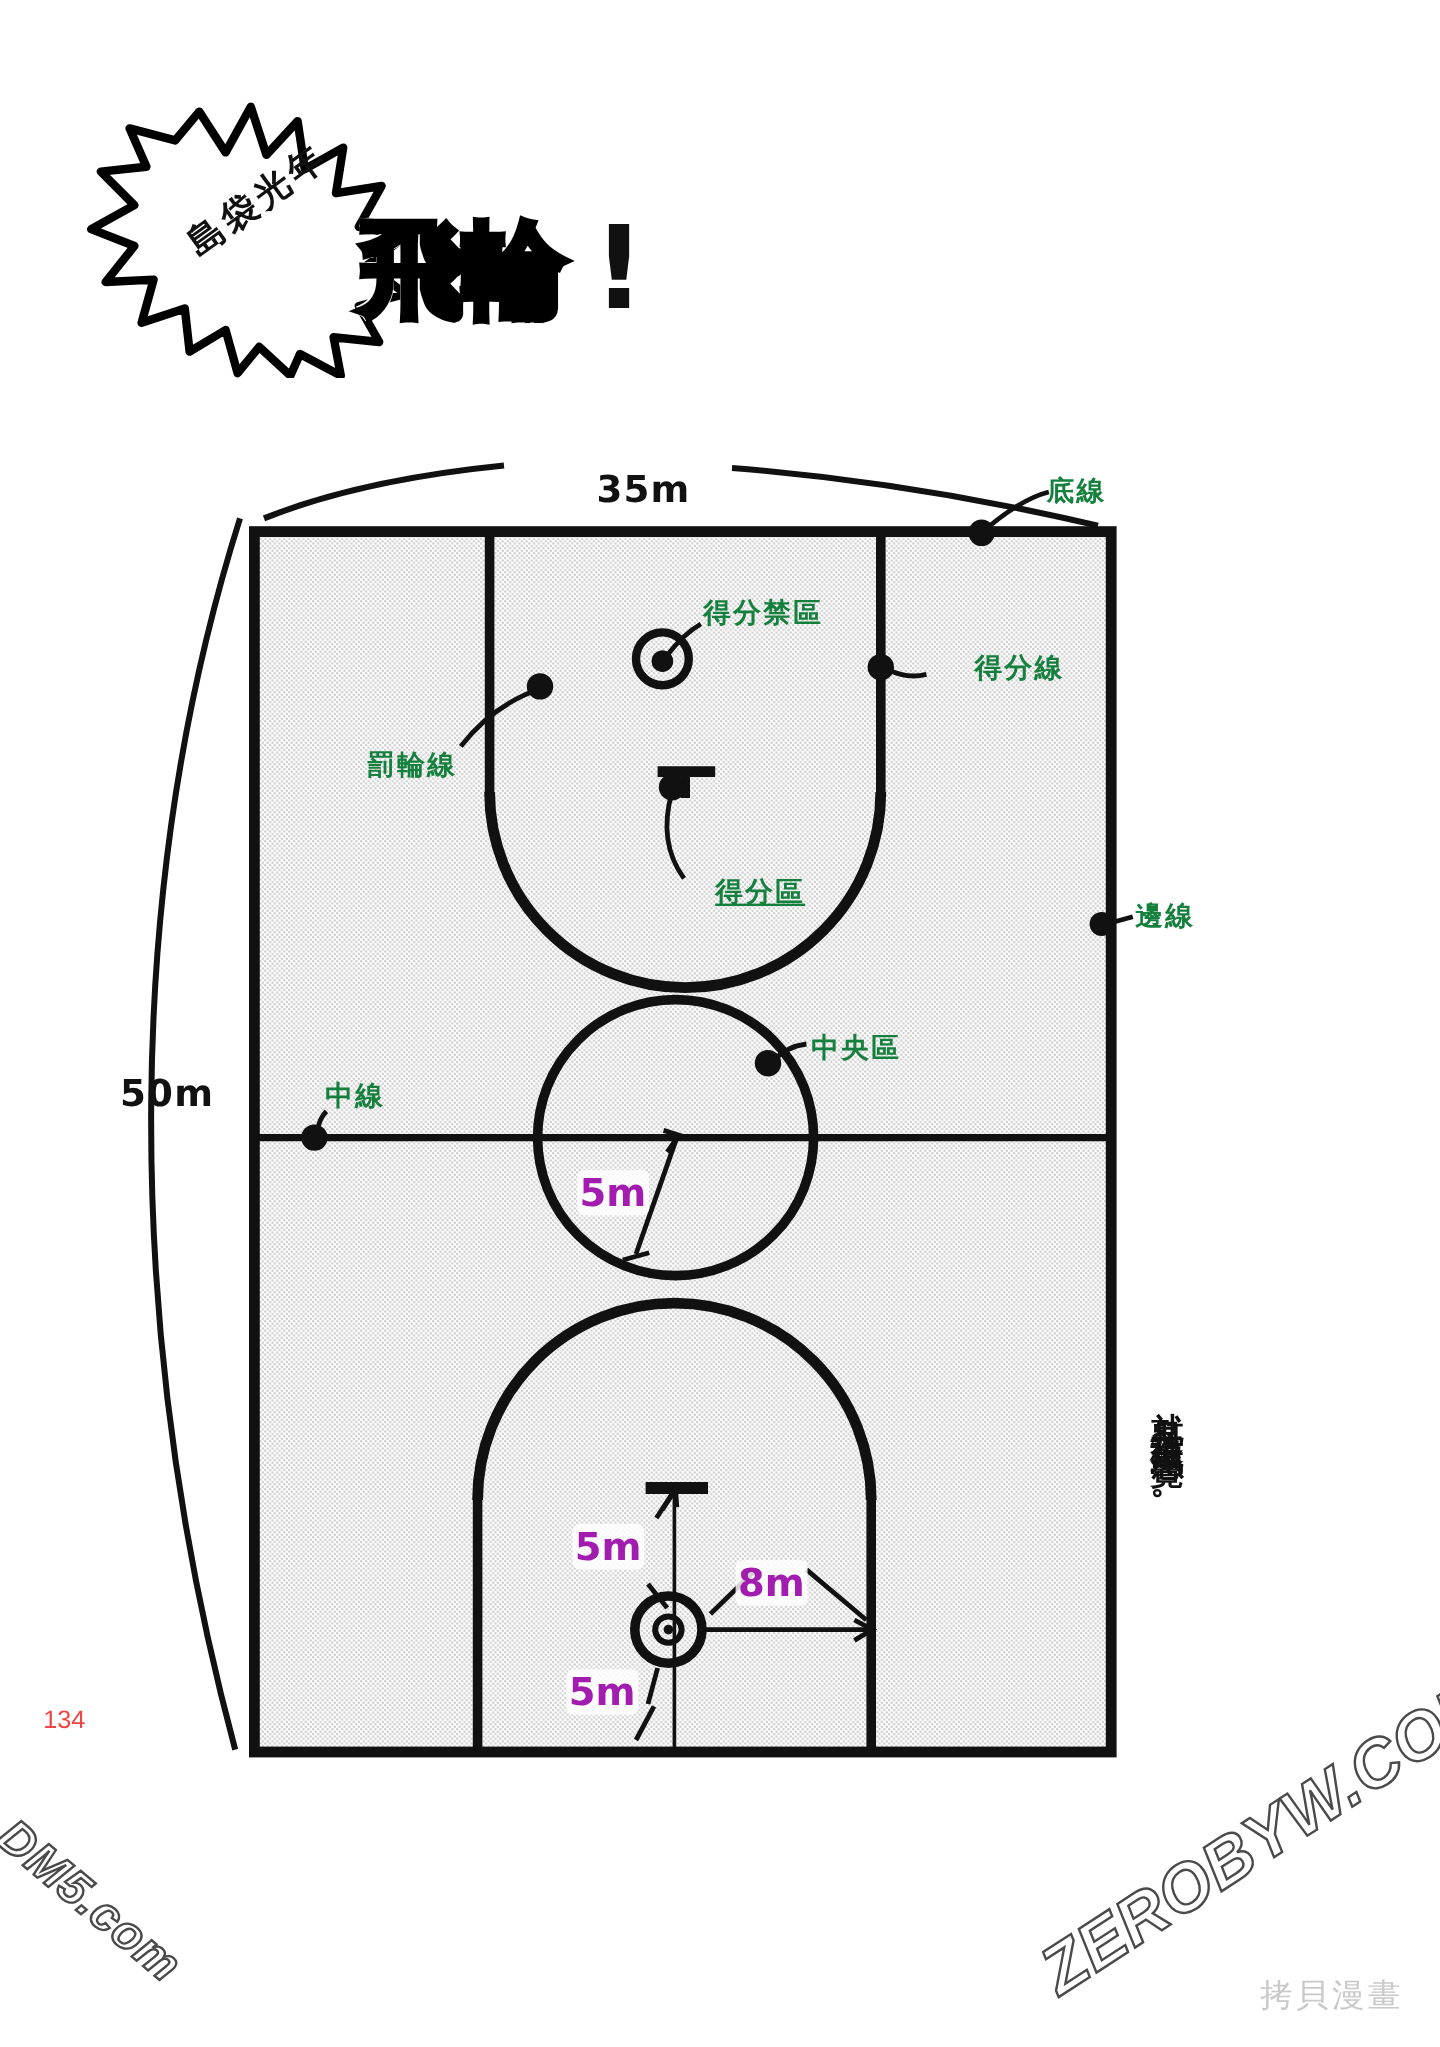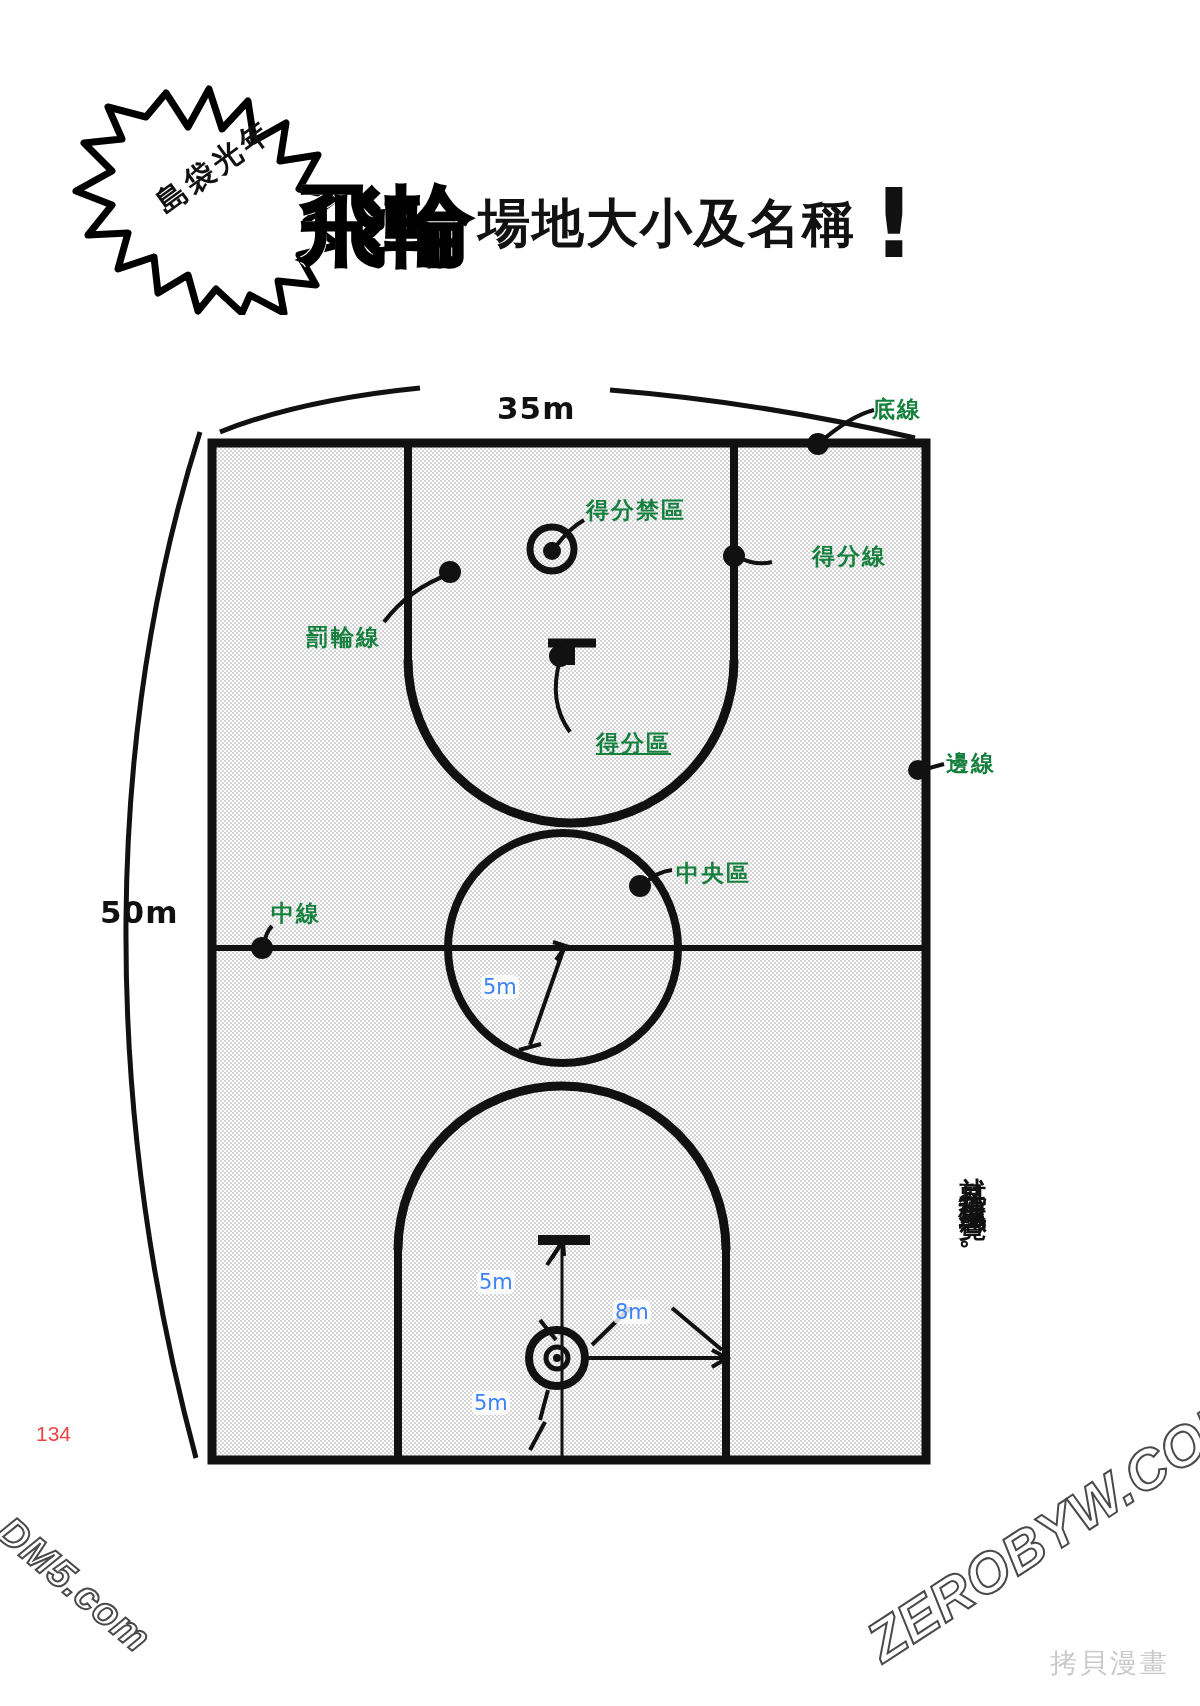--- a/index.html
+++ b/index.html
@@ -48,21 +48,21 @@
   }
   #main-title-row {
     position: absolute;
     left: 300px; top: 186px;
     display: flex;
     align-items: flex-end;
     white-space: nowrap;
   }
   #title-emph {
     font-size: 86px;
-    font-weight: normal;
+    font-weight: bold;
     letter-spacing: 0px;
     line-height: 0.92;
     -webkit-text-stroke: 6px #000;
     color: #000;
     text-shadow:
        3px 3px 0 #fff, -3px 3px 0 #fff, 3px -3px 0 #fff, -3px -3px 0 #fff,
        0 0 0 #000;
     position: relative;
     padding-right: 6px;
   }
@@ -100,24 +100,24 @@
   .dim {
     position: absolute;
     font-size: 31px;
     font-weight: bold;
     letter-spacing: 1px;
     white-space: nowrap;
     color: #111;
   }
   .dim-small {
     position: absolute;
-    font-size: 21px;
-    font-weight: normal;
-    white-space: nowrap;
-    color: #3b82f6;
+    font-size: 32px;
+    font-weight: bold;
+    white-space: nowrap;
+    color: #a21caf;
     background: rgba(255,255,255,0.82);
     padding: 0 2px;
     border-radius: 6px;
   }
   #vertical-note {
     position: absolute;
     left: 958px; top: 1155px;
     writing-mode: vertical-rl;
     text-orientation: upright;
     font-size: 28px;
@@ -184,21 +184,20 @@
 
   <svg id="starburst-svg" width="300" height="230" viewBox="0 0 300 230">
     <polygon points="96,8 118,42 139,4 152,44 178,16 184,56 216,38 210,76 248,70 229,104 268,112 236,136 268,160 229,170 246,200 208,196 214,228 180,210 172,228 146,204 128,226 118,190 88,208 84,172 48,184 58,148 18,150 42,120 6,106 42,86 14,58 52,54 38,22 76,32" fill="#ffffff" stroke="#000000" stroke-width="7" stroke-linejoin="round"></polygon>
   </svg>
 
   <div class="burst-text">島袋光年</div>
 
 
   <div id="main-title-row">
     <span id="title-emph">飛輪</span>
-    <span id="title-rest">場地大小及名稱</span>
     <span id="title-bang">!</span>
   </div>
 </div>
 
 <div id="diagram">
 
   <svg id="court-svg" width="1200" height="1160" viewBox="0 0 1200 1160">
     <defs>
       <pattern id="screenTone" width="4" height="4" patternUnits="userSpaceOnUse">
         <rect width="4" height="4" fill="#ffffff"></rect>

